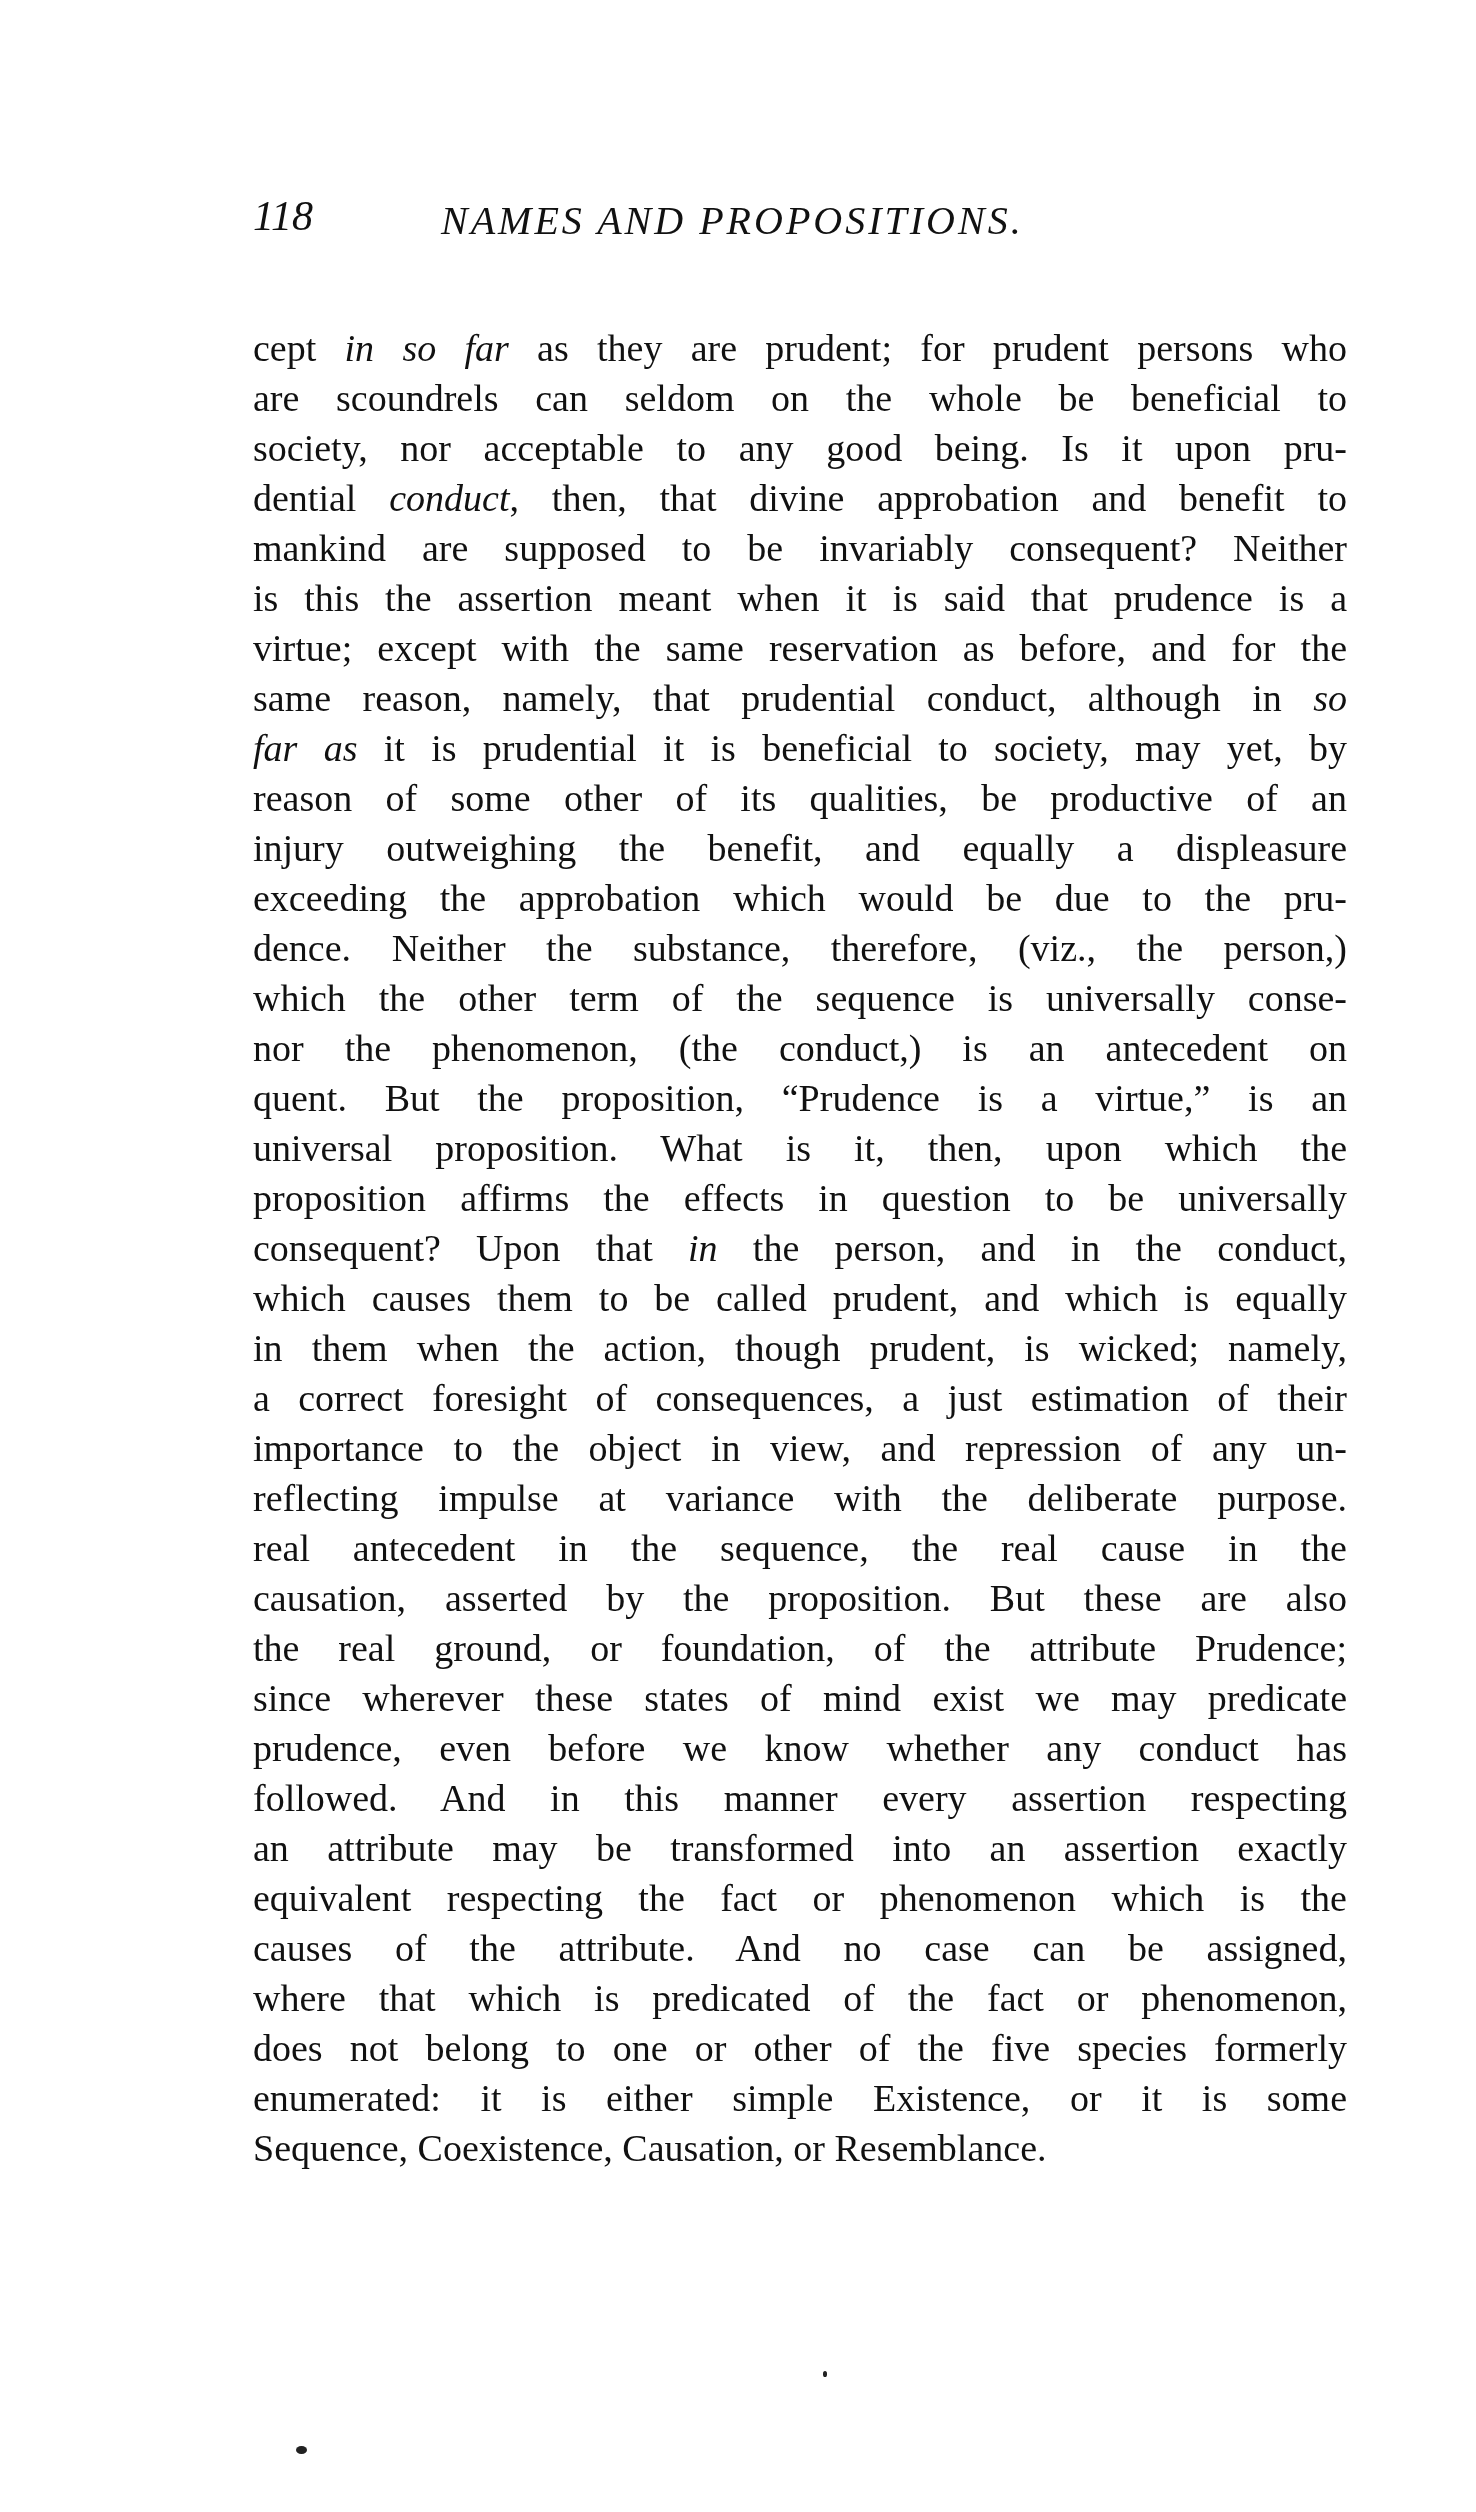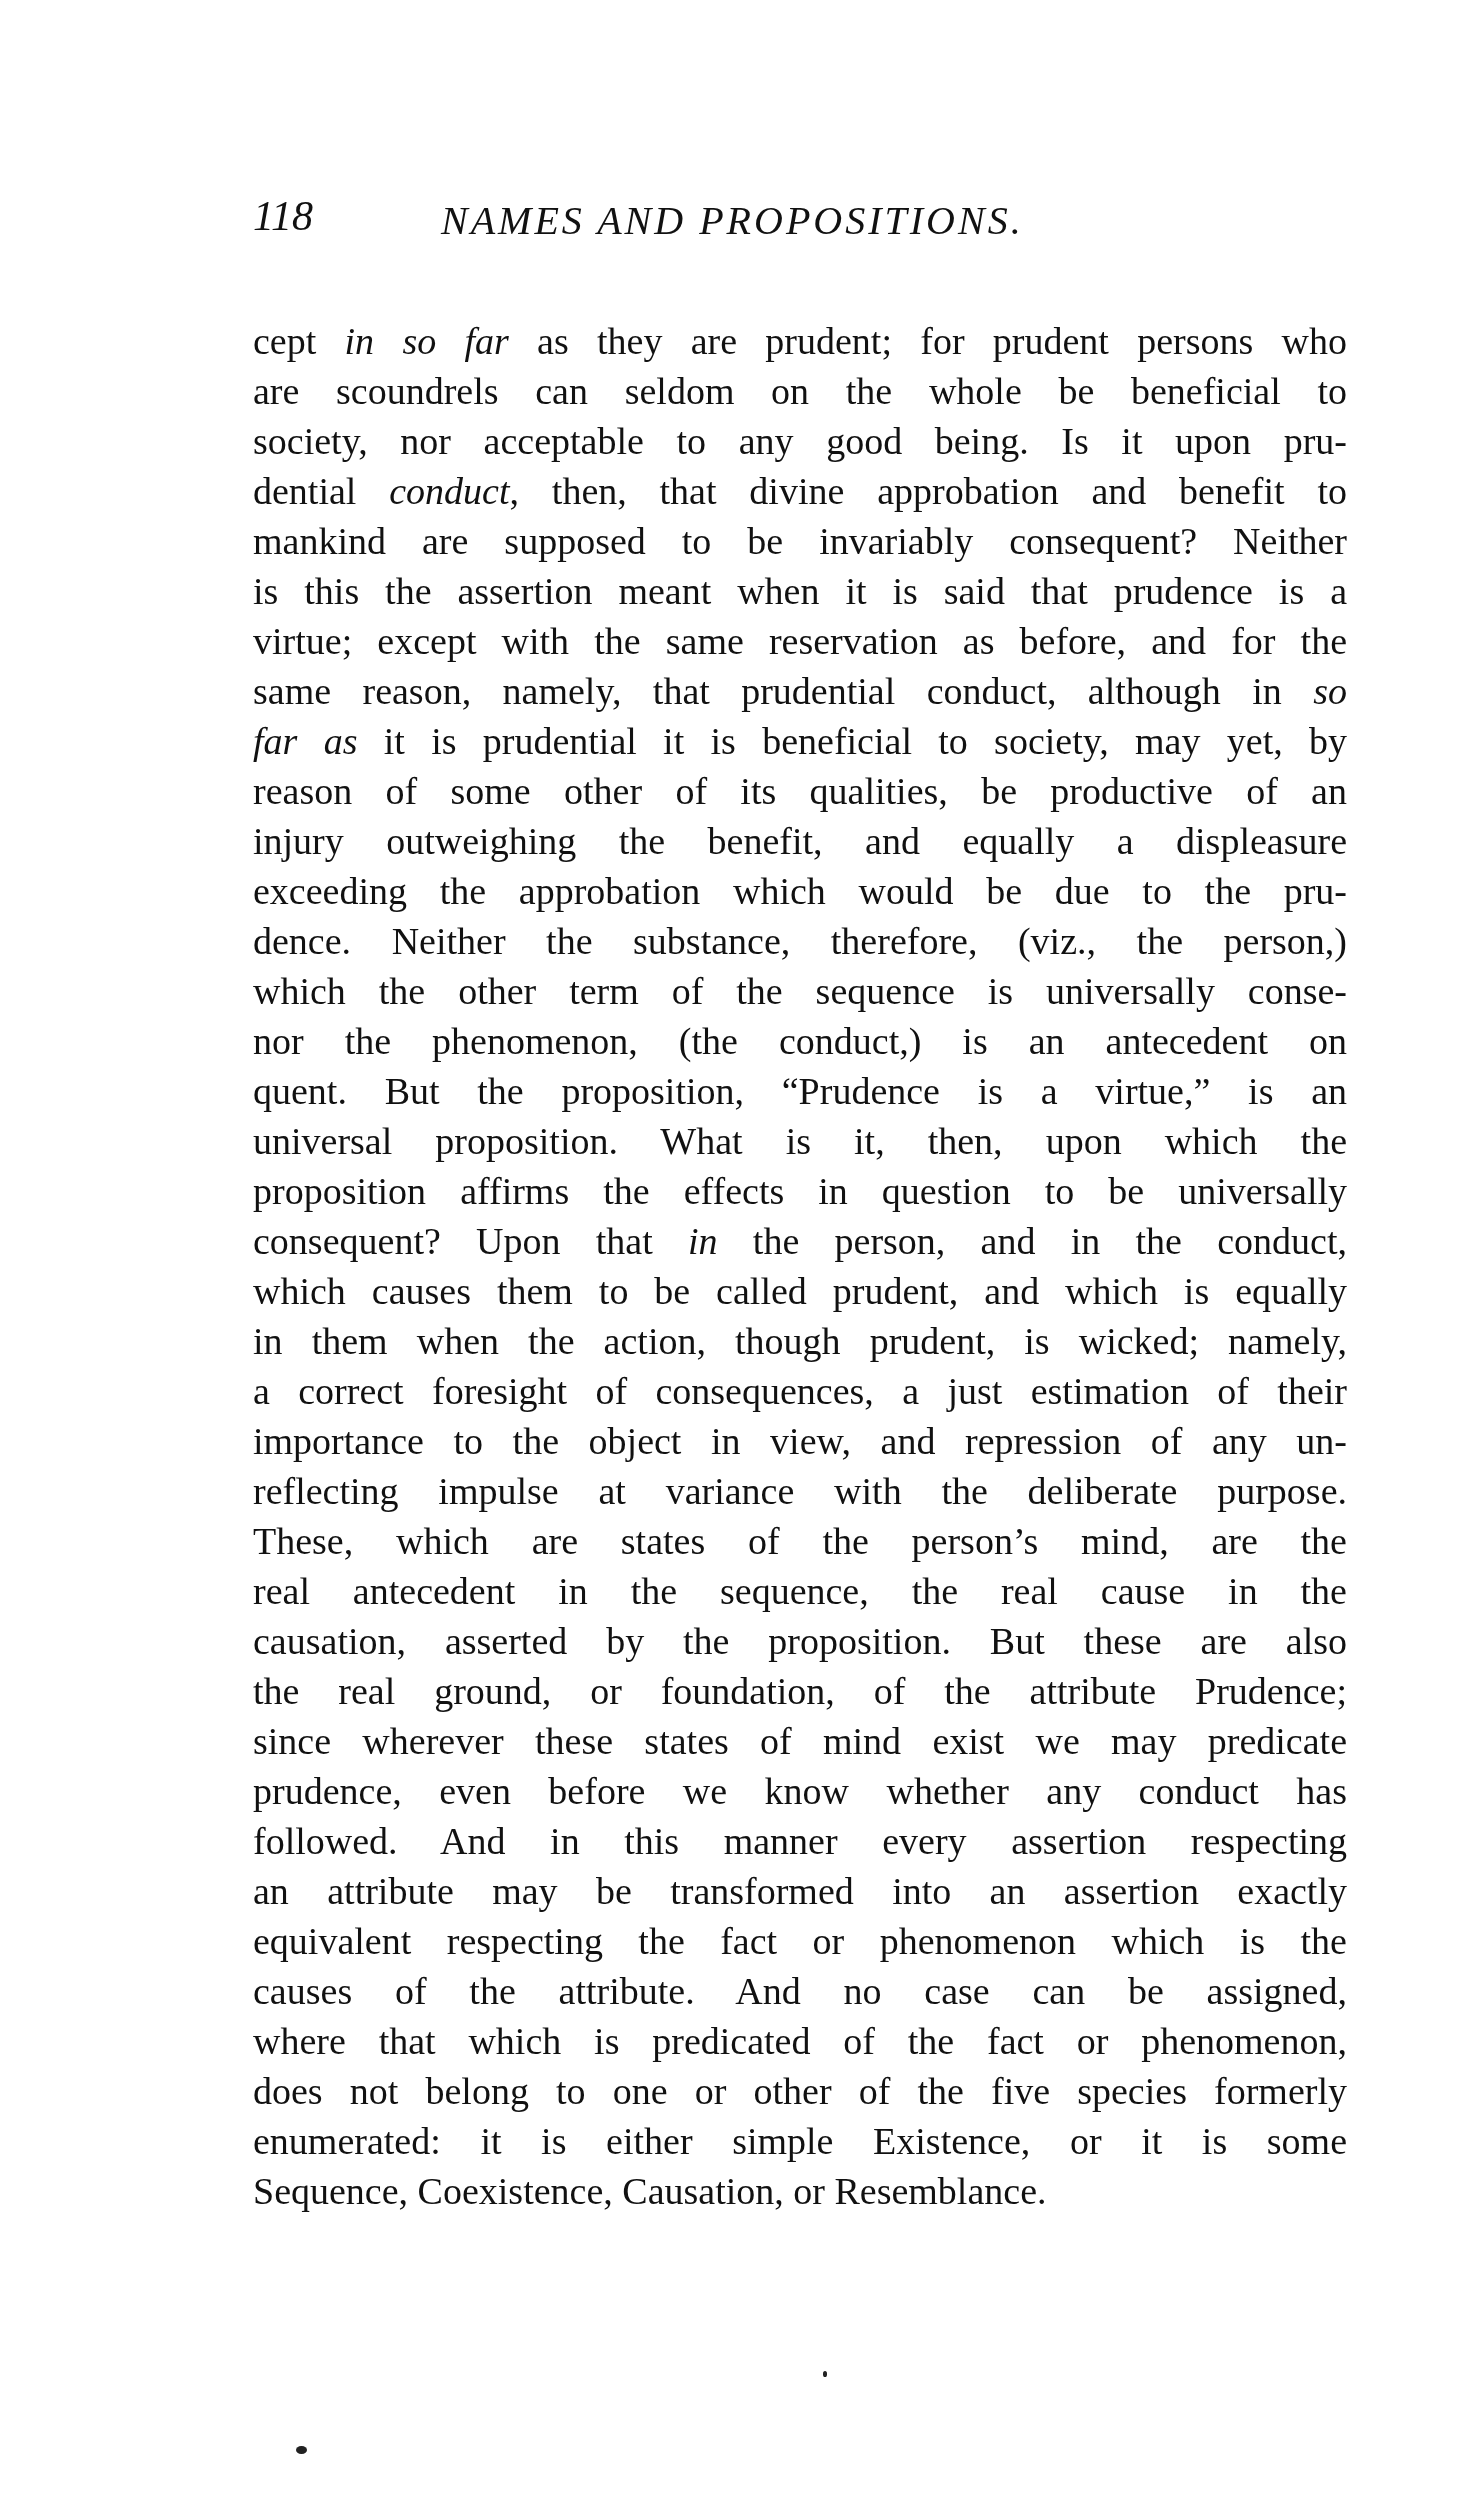--- a/index.html
+++ b/index.html
@@ -2,21 +2,21 @@
 <html style="font-size:9.5px"><head>
   <meta charset="utf-8">
   <style>
     html, body { margin: 0; padding: 0; background: #ffffff; }
     body { width: 1476px; height: 2512px; position: relative; overflow: hidden;
            font-family: "Liberation Serif", "DejaVu Serif", serif; color: #111111; }
     .header { position: absolute; top: 189px; left: 253px; width: 1094px; height: 54px; font-style: italic; }
     .page-number { position: absolute; left: 0; top: 0; font-size: 42px; line-height: 54px; }
     .running-title { position: absolute; left: 188px; top: 4.8px; font-size: 40px; line-height: 54px;
                      letter-spacing: 3px; font-variant: small-caps; text-transform: uppercase; }
-    .body-text { position: absolute; top: 316px; left: 253px; width: 1094px; }
+    .body-text { position: absolute; top: 323px; left: 253px; width: 1094px; }
     .line { display: block; height: 50px; line-height: 50px; font-size: 38px;
             text-align: justify; text-align-last: justify; white-space: nowrap; overflow: visible; }
     .line.last { text-align-last: left; }
     .line i { font-style: italic; }
     .speck { position: absolute; background: #222; border-radius: 50%; }
   </style>
 </head>
 <body>
 
 <div class="header">
@@ -42,21 +42,20 @@
     <span class="line"><span>nor the phenomenon, (the conduct,) is an antecedent on</span></span>
     <span class="line"><span>quent. But the proposition, “Prudence is a virtue,” is an</span></span>
     <span class="line"><span>universal proposition. What is it, then, upon which the</span></span>
     <span class="line"><span>proposition affirms the effects in question to be universally</span></span>
     <span class="line"><span>consequent? Upon that </span><i>in</i><span> the person, and in the conduct,</span></span>
     <span class="line"><span>which causes them to be called prudent, and which is equally</span></span>
     <span class="line"><span>in them when the action, though prudent, is wicked; namely,</span></span>
     <span class="line"><span>a correct foresight of consequences, a just estimation of their</span></span>
     <span class="line"><span>importance to the object in view, and repression of any un-</span></span>
     <span class="line"><span>reflecting impulse at variance with the deliberate purpose.</span></span>
-    <span class="line"><span>These, which are states of the person’s mind, are the</span></span>
     <span class="line"><span>real antecedent in the sequence, the real cause in the</span></span>
     <span class="line"><span>causation, asserted by the proposition. But these are also</span></span>
     <span class="line"><span>the real ground, or foundation, of the attribute Prudence;</span></span>
     <span class="line"><span>since wherever these states of mind exist we may predicate</span></span>
     <span class="line"><span>prudence, even before we know whether any conduct has</span></span>
     <span class="line"><span>followed. And in this manner every assertion respecting</span></span>
     <span class="line"><span>an attribute may be transformed into an assertion exactly</span></span>
     <span class="line"><span>equivalent respecting the fact or phenomenon which is the</span></span>
     <span class="line"><span>causes of the attribute. And no case can be assigned,</span></span>
     <span class="line"><span>where that which is predicated of the fact or phenomenon,</span></span>

